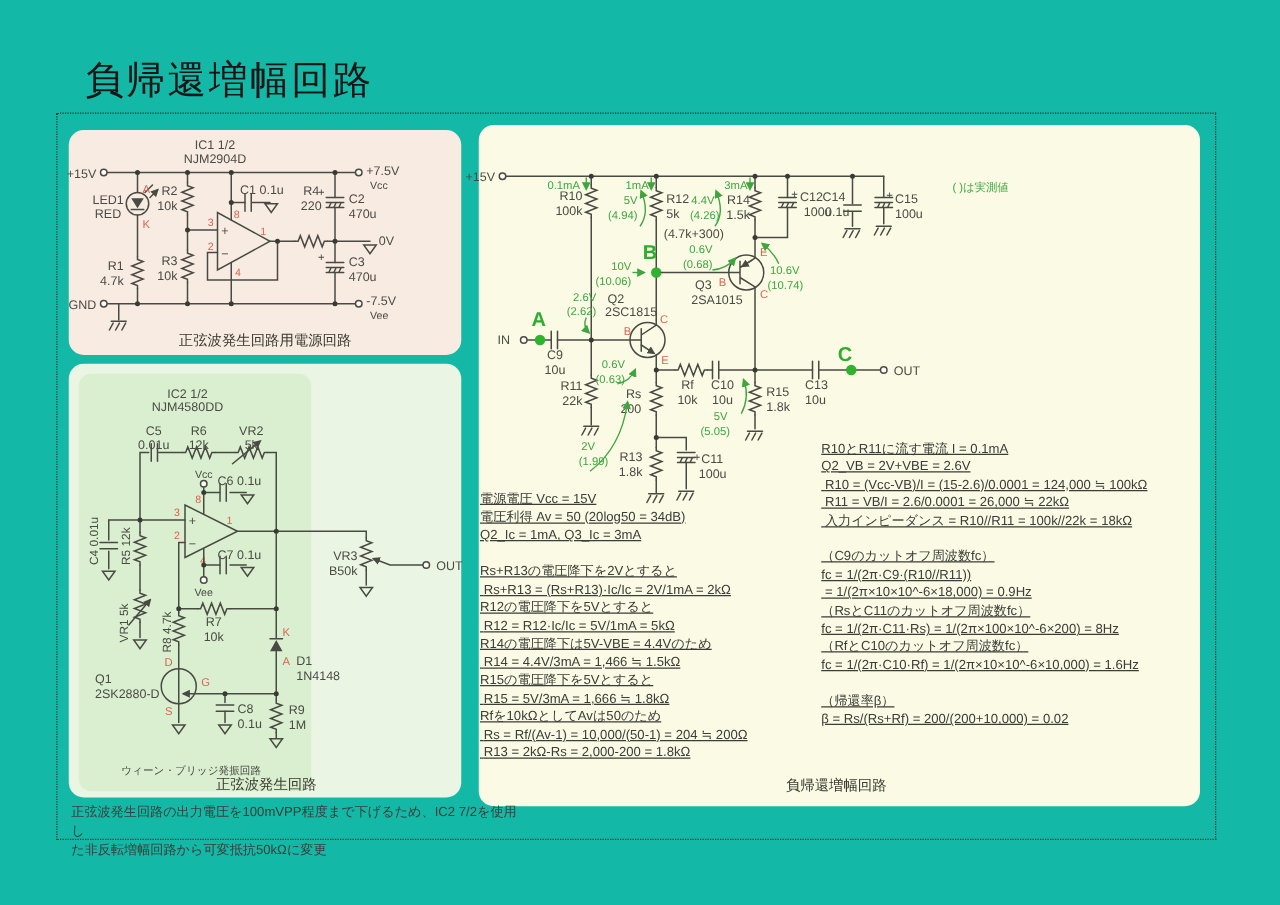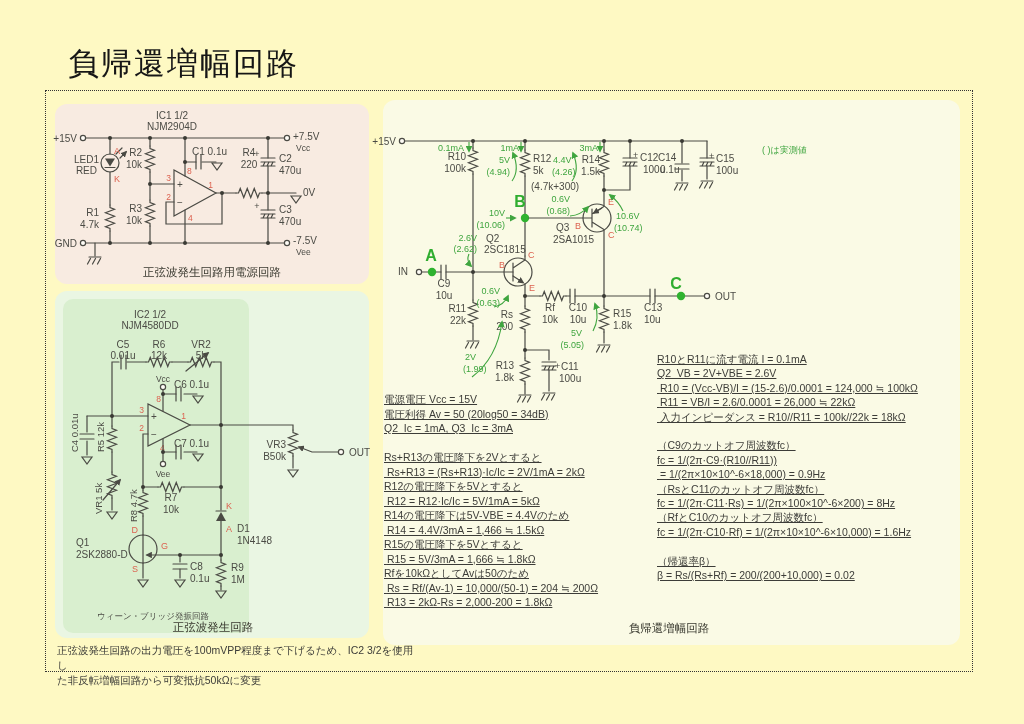--- a/index.html
+++ b/index.html
@@ -1,16 +1,16 @@
 <!DOCTYPE html>
 <html><head>
 <meta charset="utf-8">
 <style>
   html,body{margin:0;padding:0;background:#fff;}
-  #page{position:relative;width:1024px;height:724px;background:#fef9c3;font-family:"Liberation Sans",sans-serif;overflow:hidden;}
+  #page{position:relative;width:1024px;height:724px;background:#14b8a6;font-family:"Liberation Sans",sans-serif;overflow:hidden;}
   #title{position:absolute;left:68px;top:43px;font-family:"Liberation Serif",serif;font-size:31px;letter-spacing:2px;color:#161616;}
   #frame{position:absolute;left:45px;top:90px;width:926px;height:580px;border:1.5px dotted #333;}
   .panel{position:absolute;border-radius:12px;}
   #panel-psu{left:55px;top:104px;width:314px;height:180px;background:#f8ebe1;}
   #panel-osc{left:55px;top:291px;width:314px;height:347px;background:#eaf6e3;}
   #panel-osc-inner{left:63px;top:299px;width:186px;height:334px;background:#d9efcf;border-radius:10px;}
   #panel-amp{left:383px;top:100px;width:577px;height:545px;background:#fafae5;}
   .calc{position:absolute;font-size:10.5px;color:#3c3c38;white-space:pre-wrap;text-decoration:underline;}
   #calc-left{left:384px;top:392px;width:280px;line-height:14.5px;}
   #calc-right{left:657px;top:352px;width:310px;line-height:14.4px;}
@@ -66,21 +66,21 @@
 （C9のカットオフ周波数fc）
 fc = 1/(2π·C9·(R10//R11))
  = 1/(2π×10×10^-6×18,000) = 0.9Hz
 （RsとC11のカットオフ周波数fc）
 fc = 1/(2π·C11·Rs) = 1/(2π×100×10^-6×200) = 8Hz
 （RfとC10のカットオフ周波数fc）
 fc = 1/(2π·C10·Rf) = 1/(2π×10×10^-6×10,000) = 1.6Hz
 
 （帰還率β）
 β = Rs/(Rs+Rf) = 200/(200+10,000) = 0.02</div>
-  <div id="footnote">正弦波発生回路の出力電圧を100mVPP程度まで下げるため、IC2 3/2を使用し
+  <div id="footnote">正弦波発生回路の出力電圧を100mVPP程度まで下げるため、IC2 7/2を使用し
 た非反転増幅回路から可変抵抗50kΩに変更</div>
 
   <svg width="1024" height="724" viewBox="0 0 1024 724" style="position:absolute;left:0;top:0">
     <defs>
       <marker id="ahg" viewBox="0 0 8 8" refX="6" refY="4" markerWidth="7" markerHeight="7" orient="auto" markerUnits="userSpaceOnUse">
           <path d="M0,0 L8,4 L0,8 Z" fill="#3fa53f"></path>
         </marker>
       <marker id="ahd" viewBox="0 0 8 8" refX="6" refY="4" markerWidth="6.5" markerHeight="6.5" orient="auto" markerUnits="userSpaceOnUse">
           <path d="M0,0 L8,4 L0,8 Z" fill="#4a4a44"></path>
         </marker>

